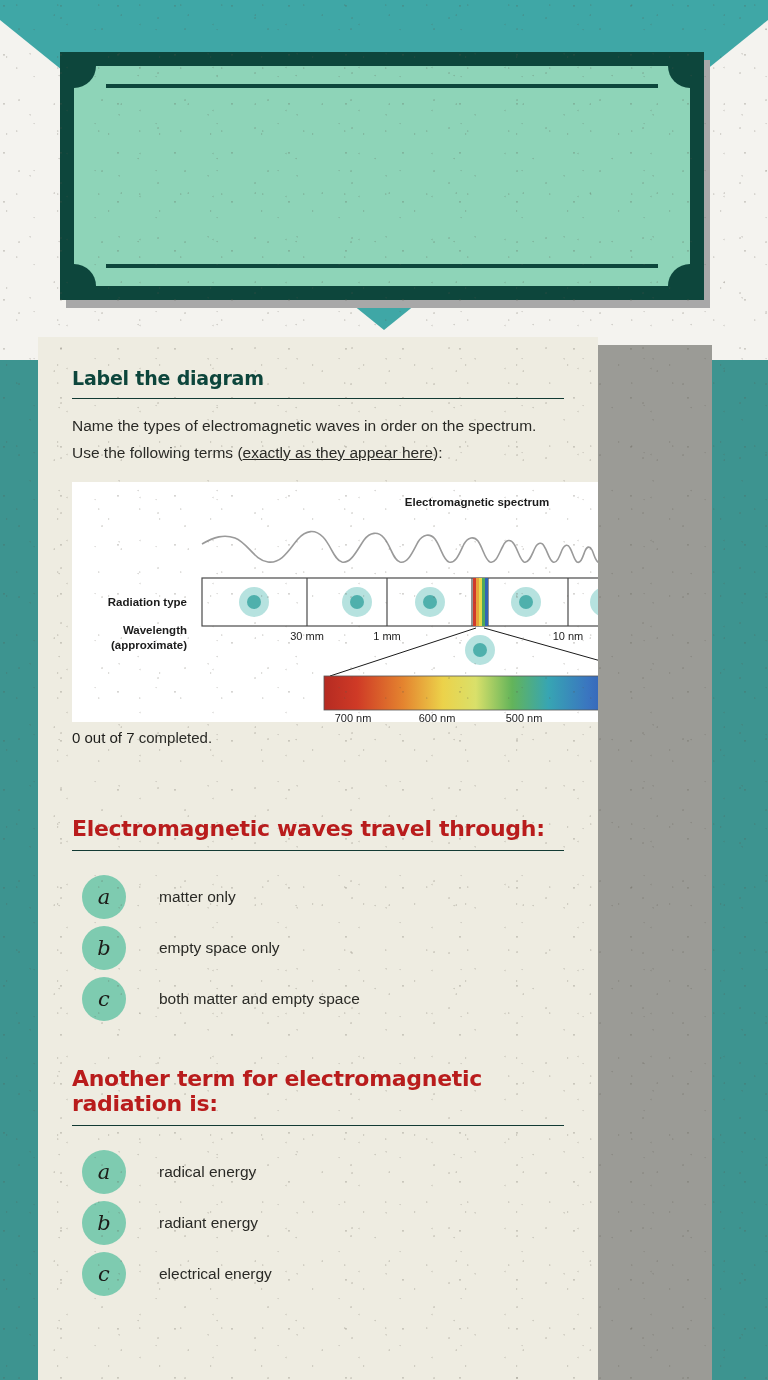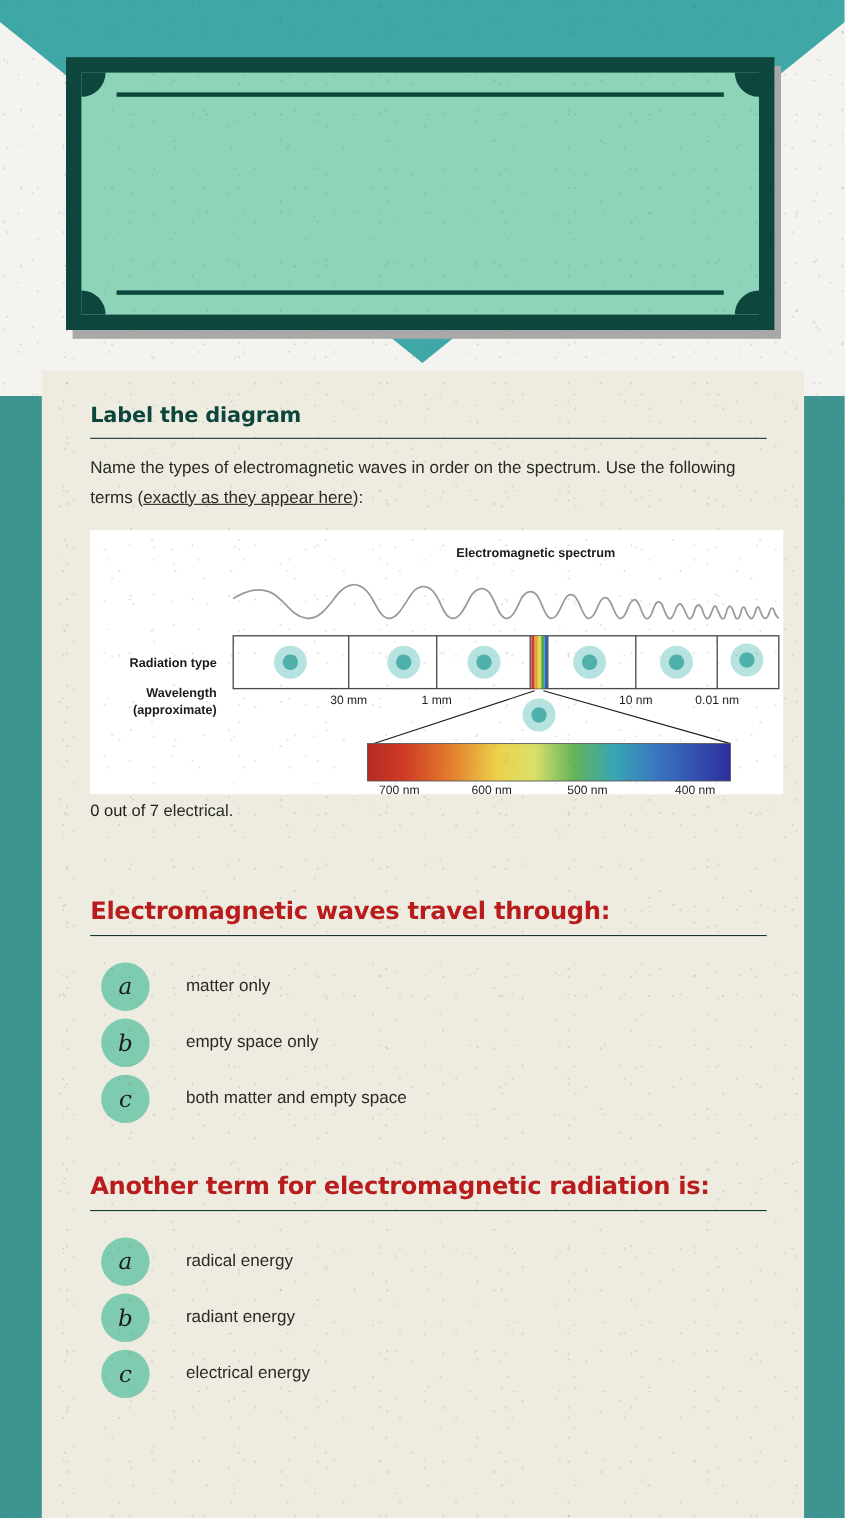--- a/index.html
+++ b/index.html
@@ -130,25 +130,24 @@
   .card-shadow {
     position: absolute;
     left: 56px; top: 345px;
     width: 656px; height: 1035px;
     background: #9b9b96;
     z-index: 8;
   }
   .card {
     position: absolute;
     left: 38px; top: 337px;
-    width: 693px; height: 1043px;
+    width: 560px; height: 1043px;
     background: #eeece1;
     z-index: 10;
     overflow: hidden;
-    padding-left: 10px;
   }
 
   .card-inner { padding: 30px 34px 0 34px; position: relative; }
 
   
   .section-title {
     color: #0d463c;
     font-family: "DejaVu Sans", sans-serif;
     font-weight: bold;
     font-size: 19px;
@@ -377,21 +376,21 @@
           </defs>
           <rect x="252" y="194" width="330" height="34" fill="url(#visgrad)" stroke="#555" stroke-width="0.8"></rect>
 
           <text id="dg-v0" x="281" y="240" text-anchor="middle" font-family="Liberation Sans, sans-serif" font-size="11" fill="#1b1b1b">700 nm</text>
           <text id="dg-v1" x="365" y="240" text-anchor="middle" font-family="Liberation Sans, sans-serif" font-size="11" fill="#1b1b1b">600 nm</text>
           <text id="dg-v2" x="452" y="240" text-anchor="middle" font-family="Liberation Sans, sans-serif" font-size="11" fill="#1b1b1b">500 nm</text>
           <text id="dg-v3" x="550" y="240" text-anchor="middle" font-family="Liberation Sans, sans-serif" font-size="11" fill="#1b1b1b">400 nm</text>
         </svg>
       </div>
 
-      <div class="completed"><b>0 out of 7</b><span> electrical.</span></div>
+      <div class="completed"><b>0 out of 7</b><span> completed.</span></div>
     </div>
 
     <div class="question first">
       <div class="q-title">Electromagnetic waves travel through:</div>
       <div class="rule"></div>
       <div class="options">
         <div class="option">
           <div class="bubble">a</div>
           <div class="option-label">matter only</div>
         </div>

